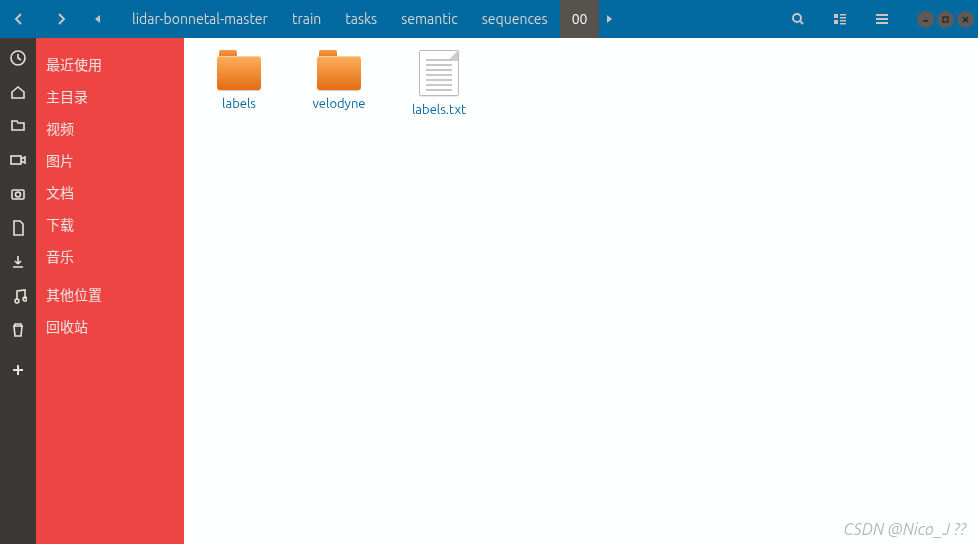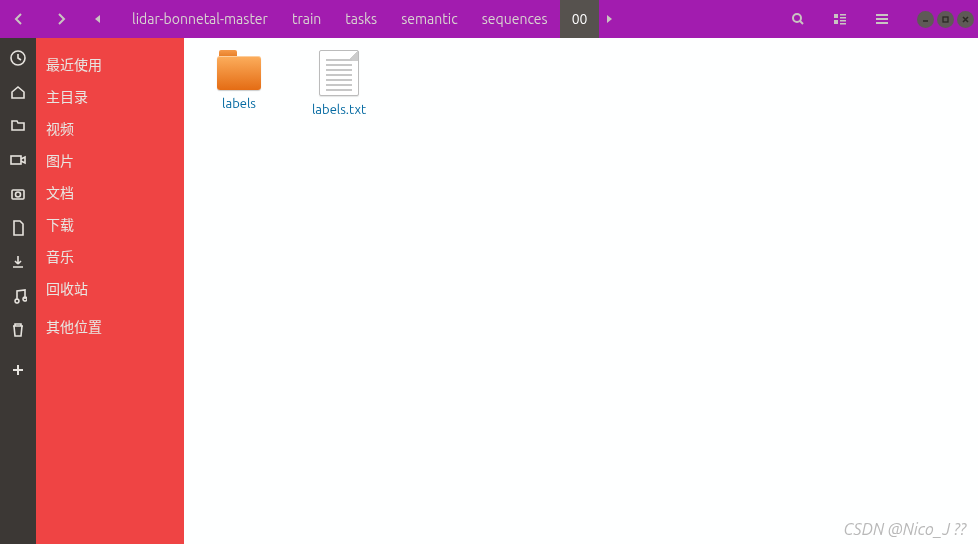--- a/index.html
+++ b/index.html
@@ -1,17 +1,17 @@
 <!DOCTYPE html>
 <html><head>
 <meta charset="utf-8">
 <style>
 * { margin: 0; padding: 0; box-sizing: border-box; font-family: "Ubuntu", "Noto Sans CJK SC", sans-serif; }
 body { width: 978px; height: 544px; background: #feffff; overflow: hidden; display: flex; flex-direction: column; }
-.toolbar { height: 38px; background: #a21caf; display: flex; align-items: center; padding: 0 4px; gap: 12px; }
+.toolbar { height: 38px; background: #0369a1; display: flex; align-items: center; padding: 0 4px; gap: 12px; }
 .nav-btn { width: 30px; height: 30px; display: flex; align-items: center; justify-content: center; color: #c9c5c1; border: none; background: transparent; cursor: pointer; }
 .nav-btn svg, .tool-btn svg { width: 16px; height: 16px; }
 .path-sep { width: 20px; display:flex; align-items:center; justify-content:center; color:#c9c5c1;}
 .crumbs { display: flex; align-items: center; height: 100%; flex: 1; overflow: hidden; }
 .crumb { padding: 0 12px; height: 100%; display: flex; align-items: center; color: #d8d5d0; font-size: 14px; cursor: pointer; }
 .crumb.active { background: #56524e; color: #fff; }
 .tool-btn { width: 30px; height: 30px; display:flex; align-items:center; justify-content:center; color:#c9c5c1; background:transparent; border:none; cursor:pointer;}
 .win-controls { display:flex; gap:3px; margin-left:8px; }
 .win-btn { width:17px; height:17px; border-radius:50%; background:#5e5a56; display:flex; align-items:center; justify-content:center; color:#2f2c29; font-size:10px; cursor:pointer;}
 .body-row { flex:1; display:flex; min-height:0; }
@@ -162,33 +162,40 @@
   </div>
 
   <div class="sidebar">
     <div class="side-item">最近使用</div>
     <div class="side-item">主目录</div>
     <div class="side-item">视频</div>
     <div class="side-item">图片</div>
     <div class="side-item">文档</div>
     <div class="side-item">下载</div>
     <div class="side-item">音乐</div>
+    <div class="side-item" style="margin-top:6px">其他位置</div>
     <div class="side-item">回收站</div>
-    <div class="side-item" style="margin-top:6px">其他位置</div>
   </div>
 
   <div class="content">
     <div class="item">
       <div class="folder-icon">
           <div class="tab"></div>
           <div class="body"></div>
         </div>
       <div class="item-label">labels</div>
     </div>
     <div class="item">
+      <div class="folder-icon">
+          <div class="tab"></div>
+          <div class="body"></div>
+        </div>
+      <div class="item-label">velodyne</div>
+    </div>
+    <div class="item">
       <div class="file-icon">
         <div class="file-lines">
             <span></span>
             <span></span>
             <span></span>
             <span></span>
             <span></span>
             <span></span>
             <span></span>
           </div>

